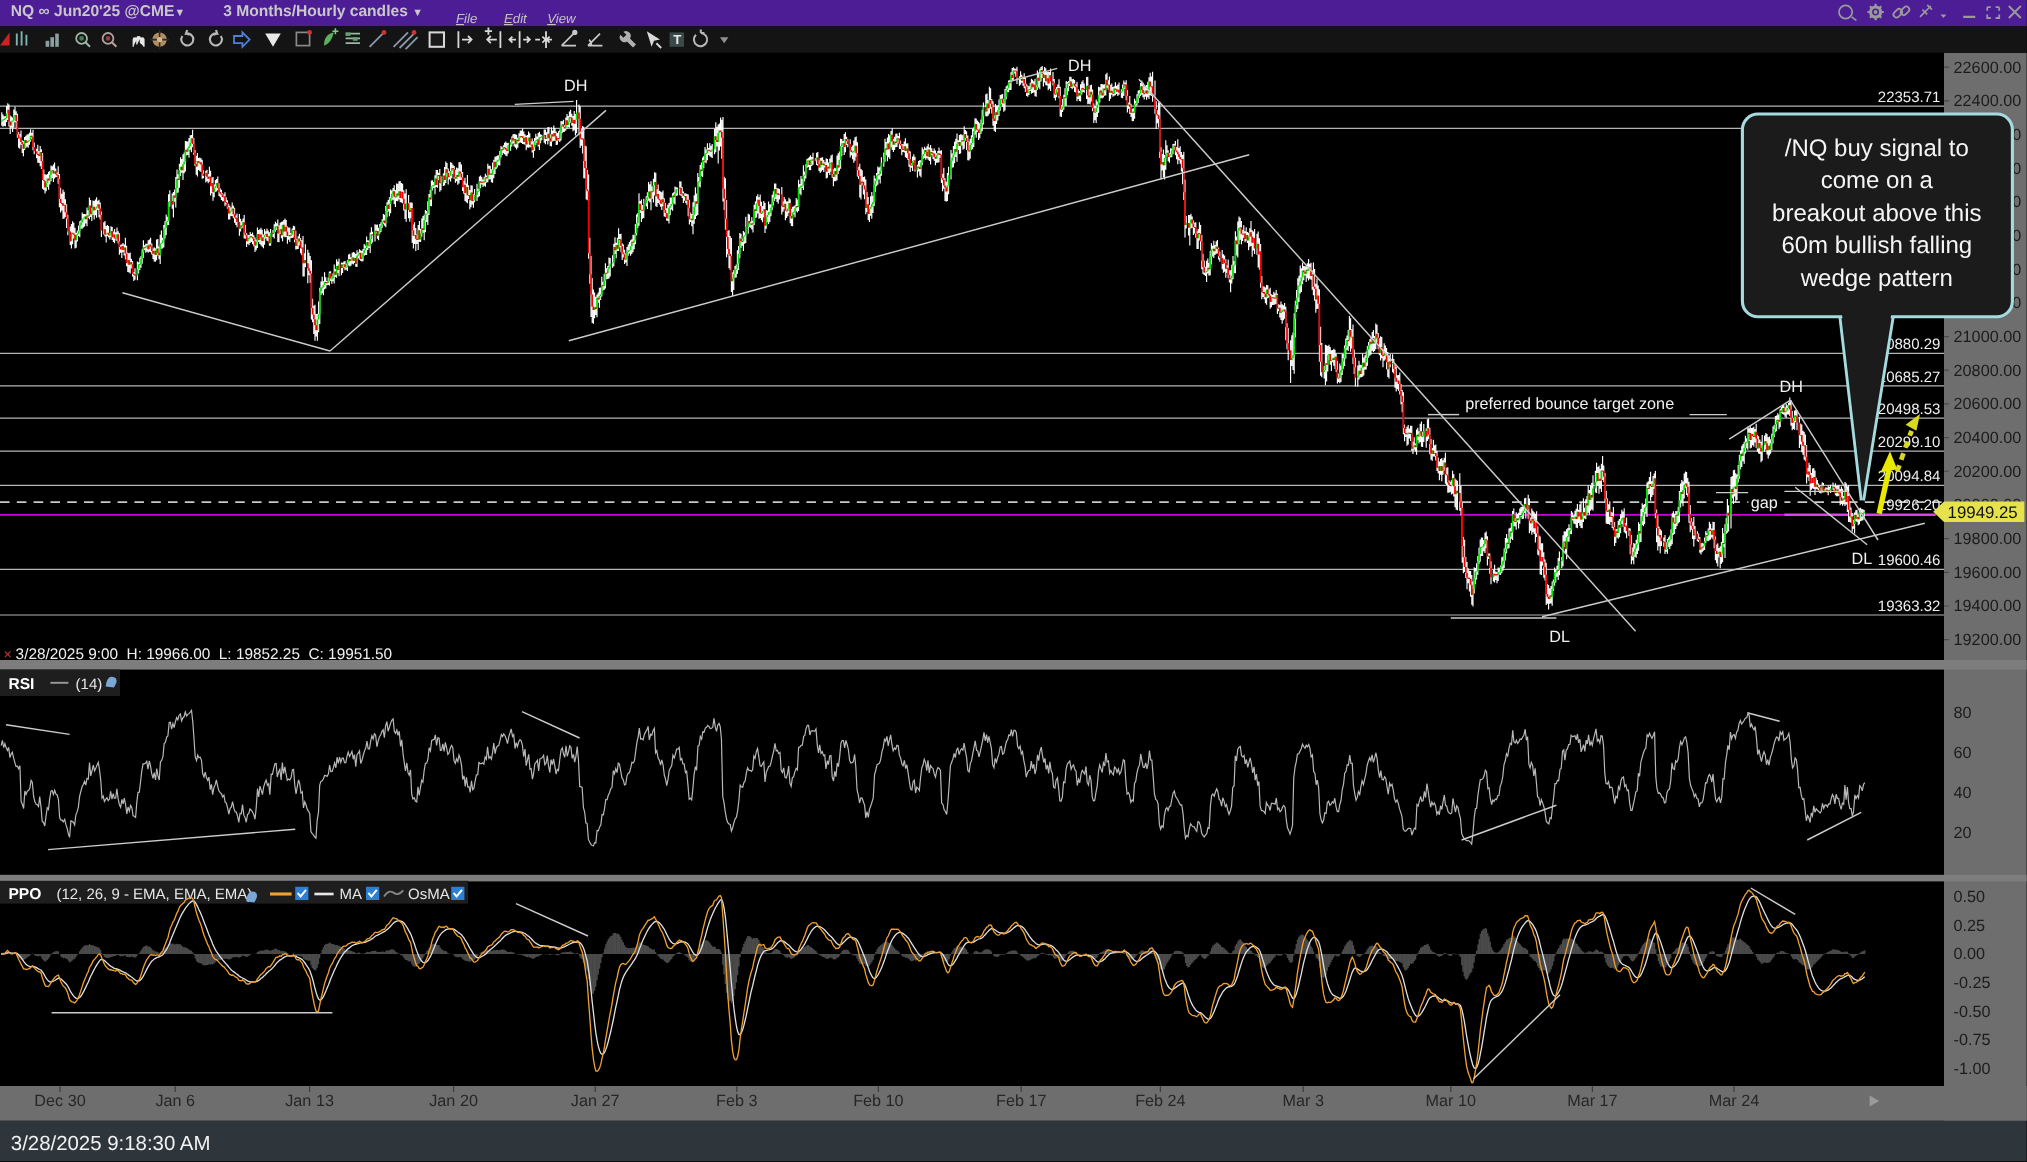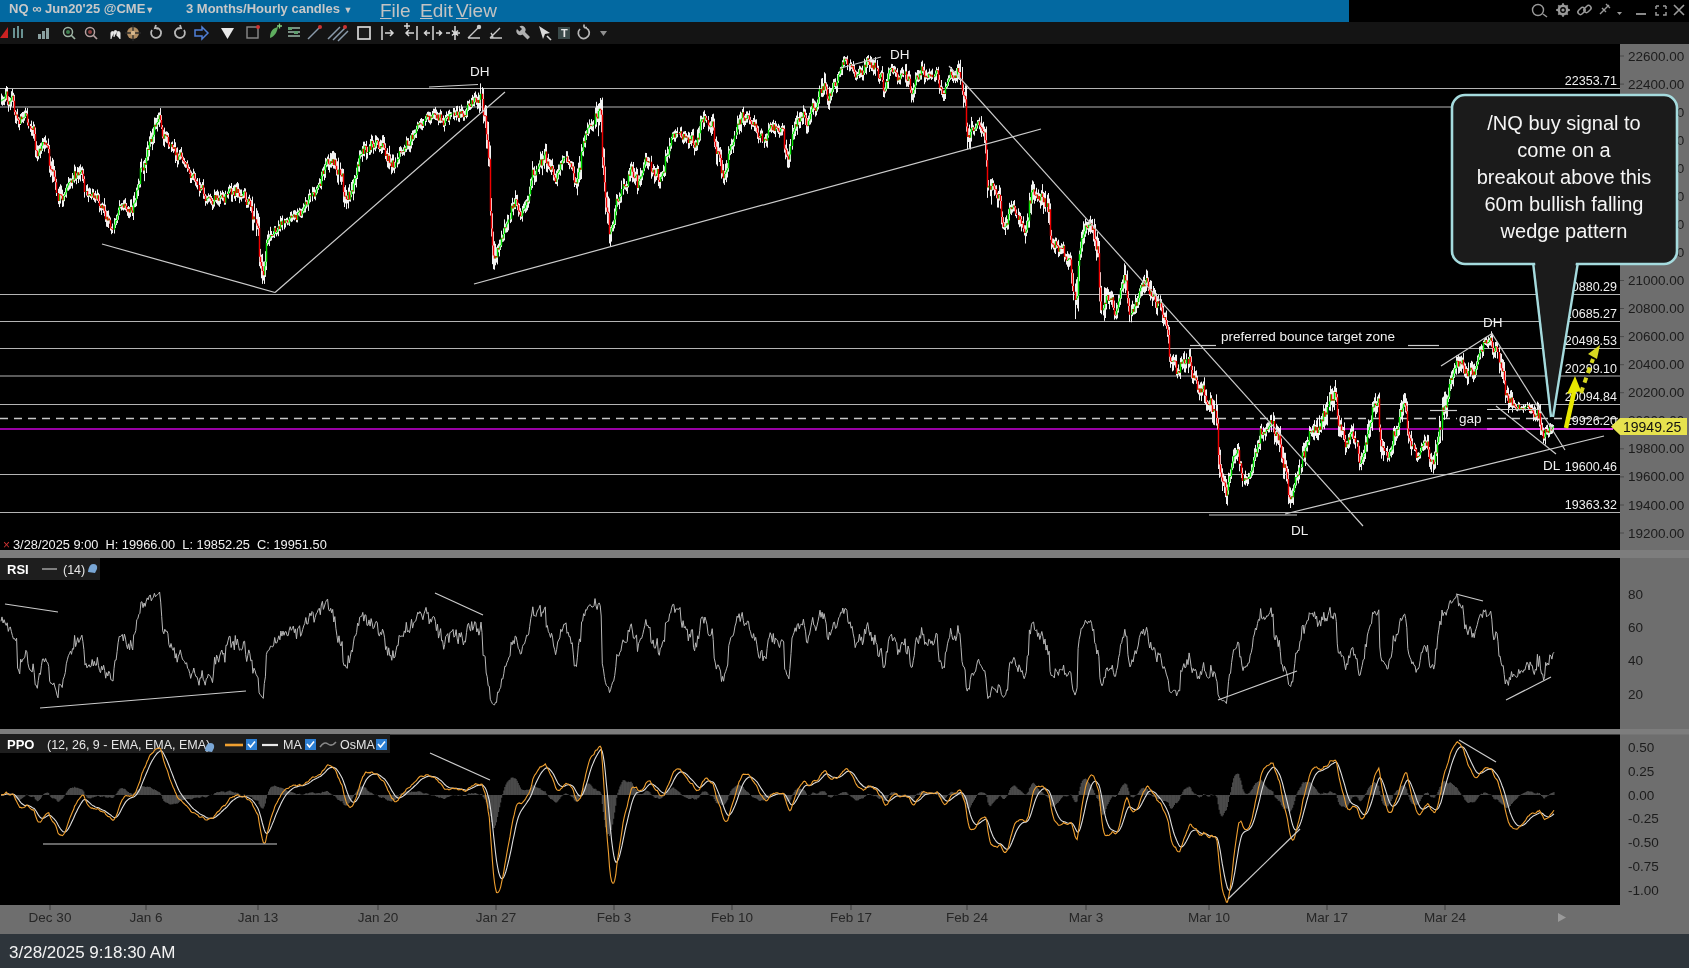--- a/index.html
+++ b/index.html
@@ -1,18 +1,18 @@
 <!DOCTYPE html>
 <html><head><meta charset="utf-8"><style>
 html,body{margin:0;padding:0;width:1689px;height:968px;background:#000;overflow:hidden;
 font-family:"Liberation Sans",sans-serif;}
-#titlebar{position:absolute;left:0;top:0;width:1349px;height:22px;background:#0369a1;}
+#titlebar{position:absolute;left:0;top:0;width:1689px;height:22px;background:#4c1d95;}
 #toolbar{position:absolute;left:0;top:22px;width:1689px;height:22px;background:#141414;border-bottom:1px solid #000;}
 .tbt{position:absolute;top:1px;color:#c8c8c8;font-size:13px;font-weight:bold;}
-.menu{position:absolute;top:0;color:#c3c3c3;font-size:19px;}
+.menu{position:absolute;top:10px;color:#c3c3c3;font-size:11px;font-style:italic;}
 .menu u{text-decoration:underline;}
 svg{position:absolute;left:0;top:0;}
 .gl{stroke:#b4b4b4;stroke-width:1;}
 .tl{stroke:#cccccc;stroke-width:1.2;}
 .plab{fill:#f0f0f0;font-size:12.5px;}
 .axlab{fill:#1c1c1c;font-size:13.5px;}
 .xlab{fill:#262626;font-size:13.5px;}
 .ann{fill:#f0f0f0;font-size:13.5px;}
 .hdr{fill:#ffffff;font-size:13px;font-weight:bold;}
 .hdr2{fill:#e6e6e6;font-size:12.5px;}

